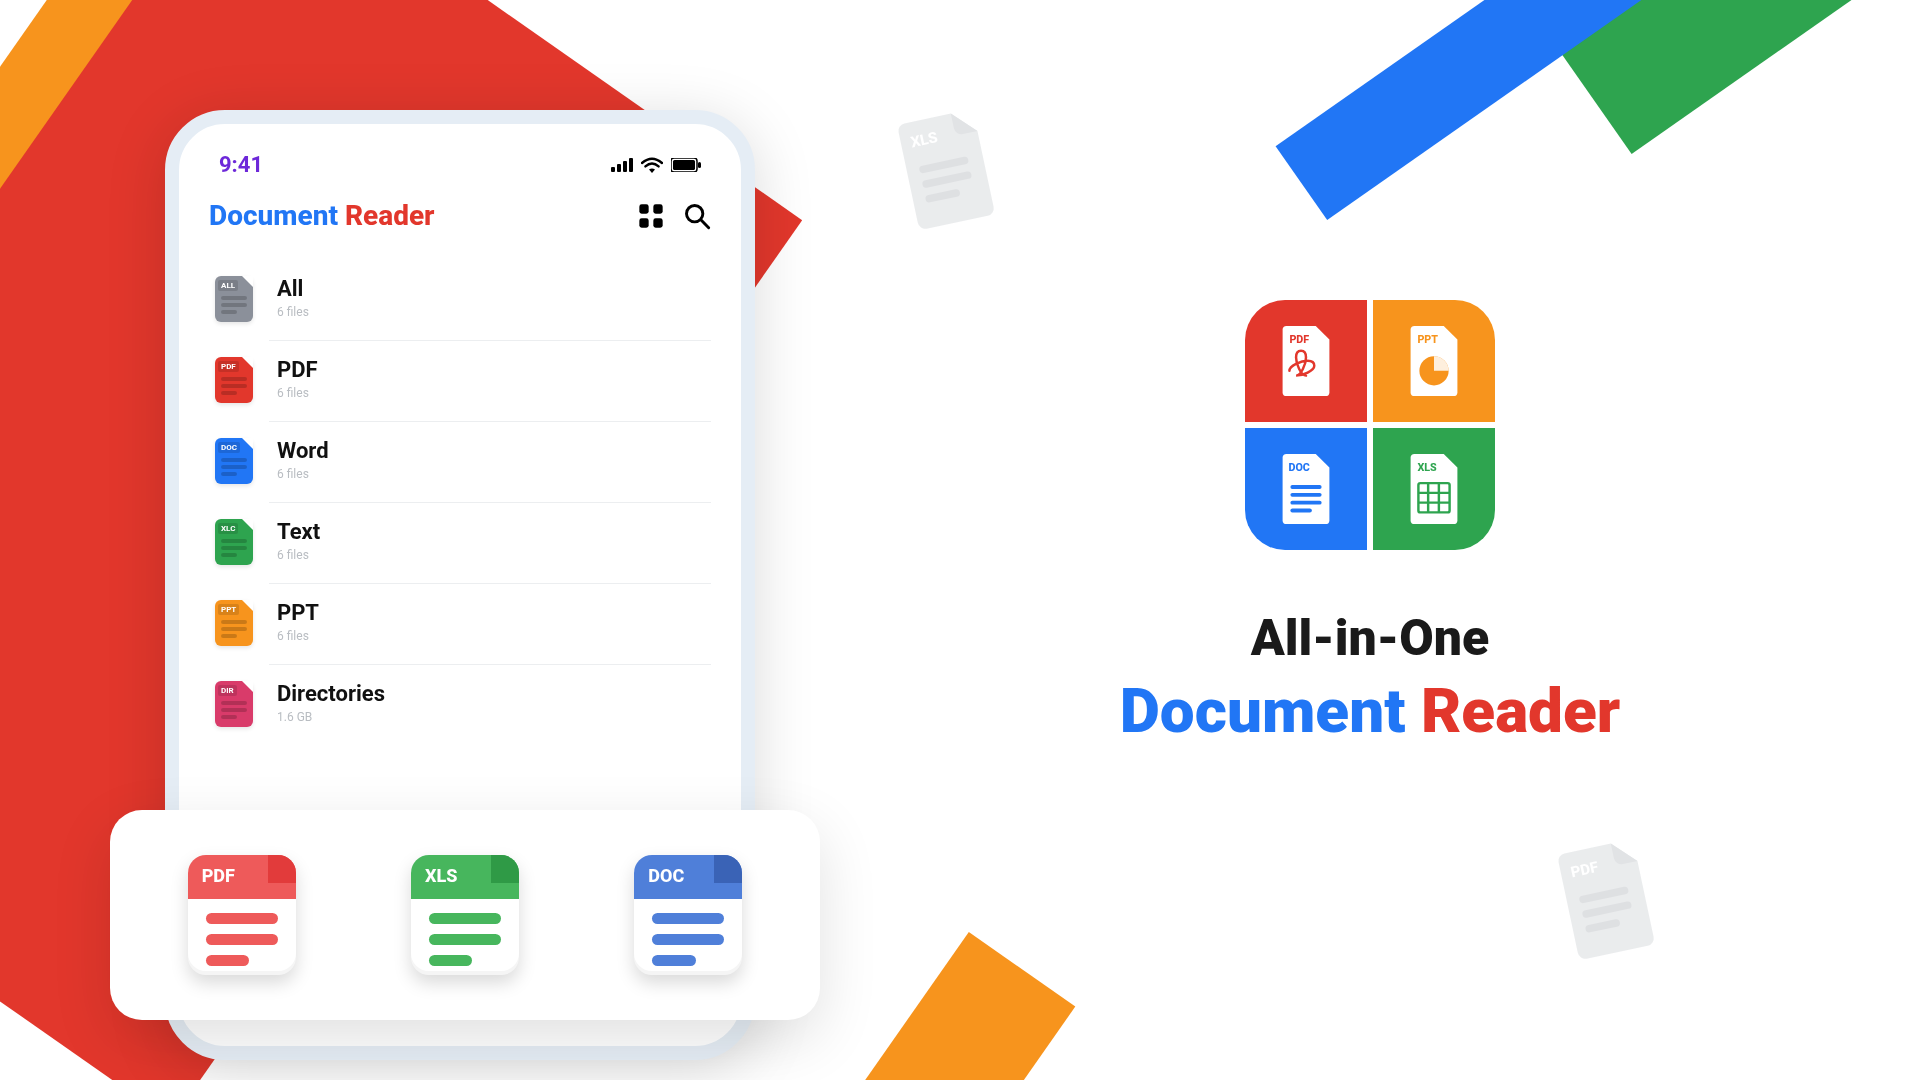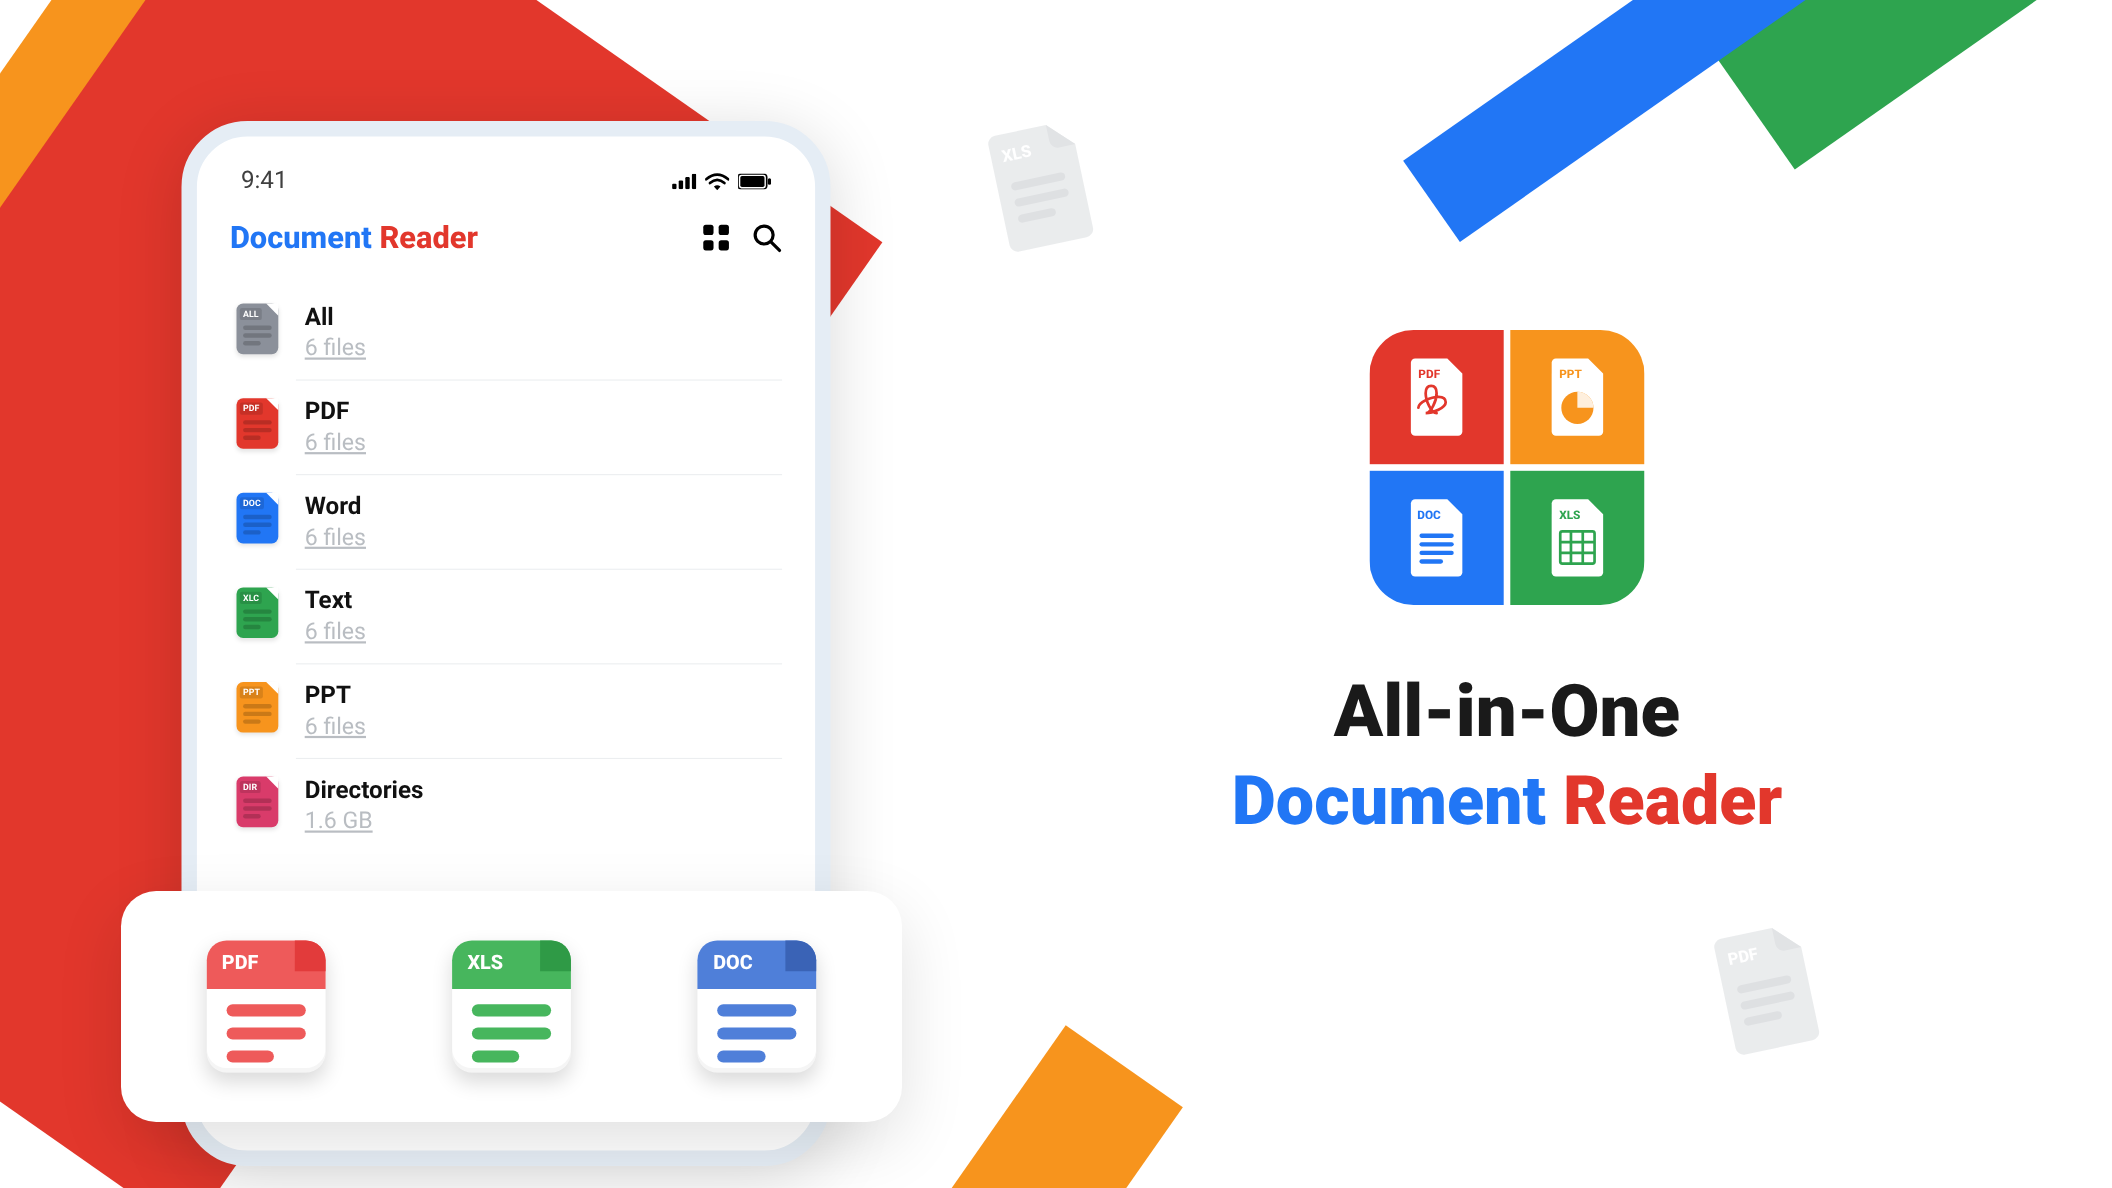--- a/index.html
+++ b/index.html
@@ -58,23 +58,23 @@
   border-radius: 60px;
   box-shadow: 0 10px 60px rgba(0,0,0,0.15);
   border: 14px solid #e5edf5;
   overflow: hidden;
 }
 .phone-inner { padding: 28px 30px 0 30px; height: 100%; }
 .status-bar {
   display: flex;
   justify-content: space-between;
   align-items: center;
-  font-weight: 400;
+  font-weight: 700;
   font-size: 22px;
-  color: #404040;
+  color: #6d28d9;
   padding: 0 10px 22px 10px;
 }
 .status-icons { display: flex; gap: 8px; align-items: center; }
 .status-icons svg { display: block; }
 
 .app-header {
   display: flex;
   justify-content: space-between;
   align-items: center;
   padding-bottom: 18px;
@@ -90,21 +90,21 @@
   display: flex;
   align-items: flex-start;
   gap: 22px;
   padding: 16px 6px;
   cursor: pointer;
 }
 .row-sep { border-bottom: 1px solid #eceef0; margin-left: 60px; }
 .row-icon { width: 40px; height: 48px; flex-shrink: 0; position: relative; }
 .row-text { display: flex; flex-direction: column; gap: 4px; }
 .row-title { font-size: 22px; font-weight: 700; color: #111; }
-.row-sub { font-size: 21px; color: #b9bdc2; text-decoration: underline; }
+.row-sub { font-size: 12px; color: #b9bdc2; }
 
 
 .file-ico {
   width: 38px; height: 46px;
   border-radius: 6px;
   position: relative;
   box-shadow: 0 2px 4px rgba(0,0,0,0.1);
 }
 .file-ico .fold {
   position: absolute; top: 0; right: 0;
@@ -182,21 +182,21 @@
   border-radius: 40px;
   overflow: hidden;
 }
 .logo-q {
   display: flex;
   align-items: center;
   justify-content: center;
 }
 .logo-q svg { width: 78px; height: 94px; }
 .hero h1 {
-  font-size: 66px;
+  font-size: 50px;
   font-weight: 900;
   color: #1a1a1a;
   line-height: 1.15;
 }
 .hero h2 {
   font-size: 62px;
   font-weight: 900;
   margin-top: 6px;
 }
 .hero h2 .b { color: #2176f5; }

